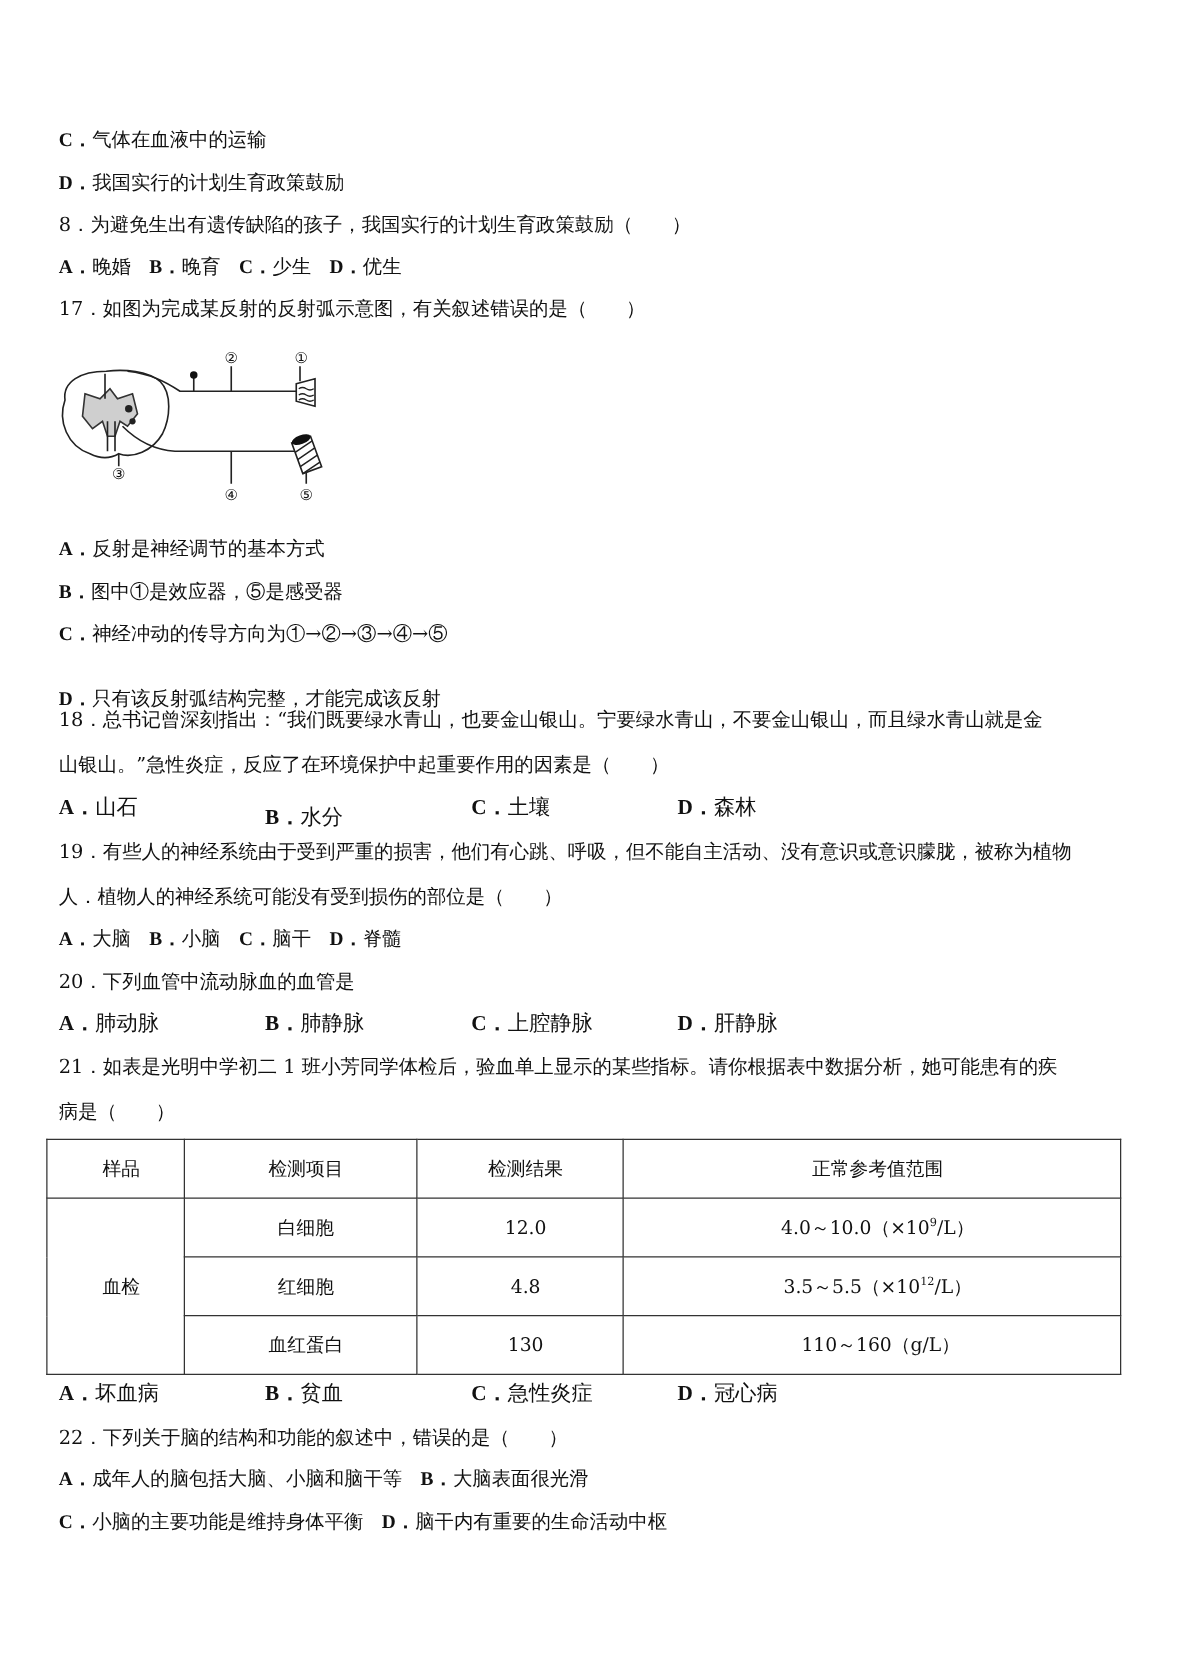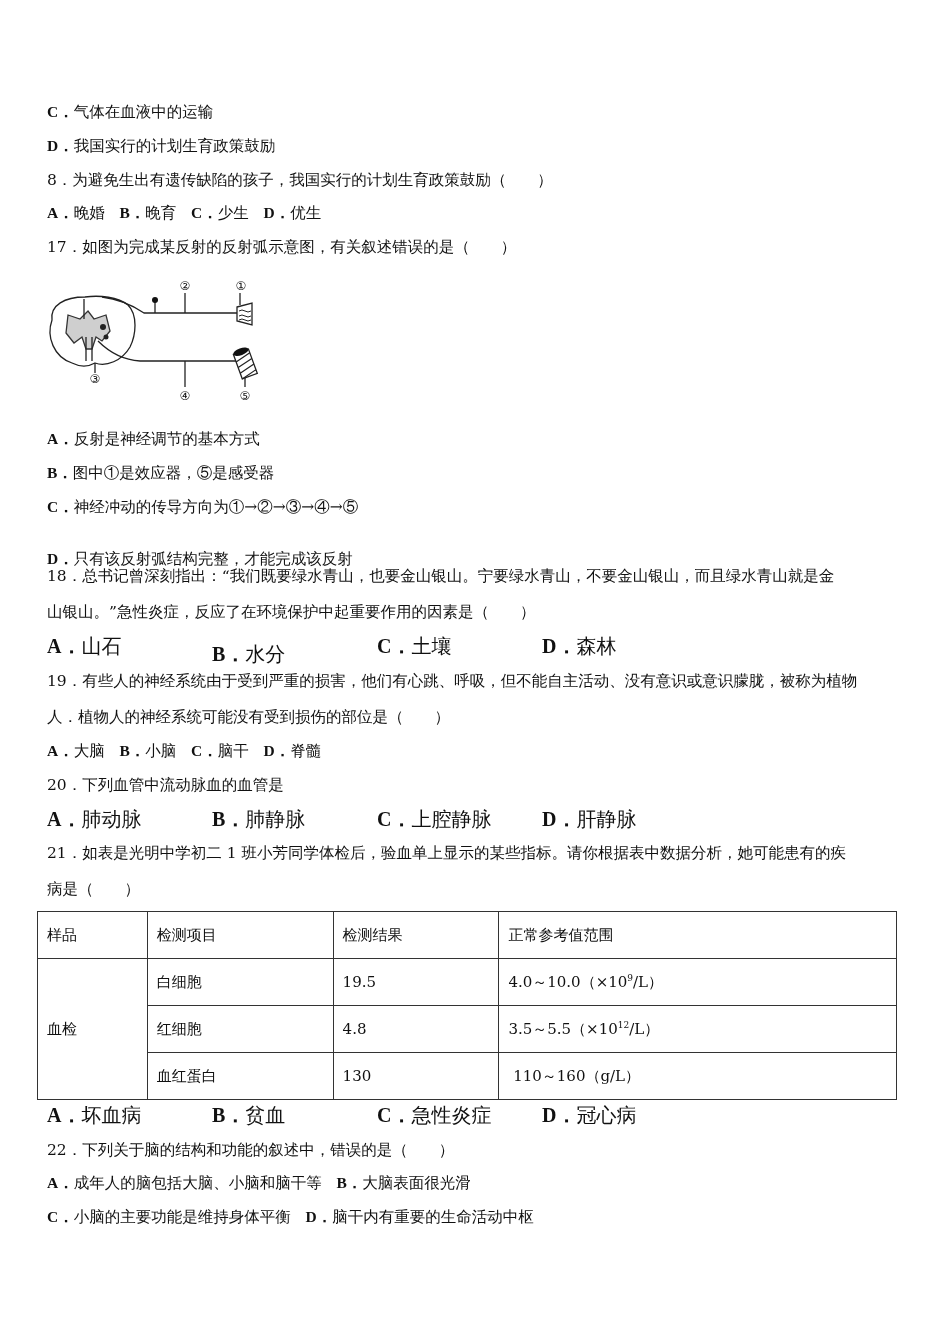--- a/index.html
+++ b/index.html
@@ -1,23 +1,23 @@
 <!DOCTYPE html>
 <html><head>
 <meta charset="utf-8">
 <style>
   html, body { margin:0; padding:0; background:#ffffff; }
   body { width:950px; height:1344px; position:relative; overflow:hidden;
          font-family:"DejaVu Serif", "Liberation Serif", serif; color:#111; }
   .line { position:absolute; left:47px; font-size:15.5px; line-height:20px; white-space:nowrap; }
   .b { font-weight:bold; font-family:"Liberation Serif", "DejaVu Serif", serif; }
-  .opt { position:absolute; font-size:20px; line-height:20px; white-space:nowrap;text-align:right; }
+  .opt { position:absolute; font-size:17px; line-height:20px; white-space:nowrap;text-align:right; }
   .diagram { position:absolute; left:40px; top:275px; width:230px; height:135px; }
   table.lab { position:absolute; left:37px; top:911px; width:860px; border-collapse:collapse;
-              font-size:15px; font-family:"DejaVu Serif", serif; }
+              font-size:15px; font-family:"DejaVu Serif", serif;text-align:center; }
   table.lab td { border:1.5px solid #333; padding:0 0 0 9px; height:46px; vertical-align:middle; }
   sup { font-size:9px; vertical-align:super; line-height:0; }
 </style>
 </head>
 <body>
 
 <div class="line" style="top:102px"><span class="b">C．</span><span>气体在血液中的运输</span></div>
 <div class="line" style="top:136px"><span class="b">D．</span><span>我国实行的计划生育政策鼓励</span></div>
 
 <div class="line" style="top:170px">8．为避免生出有遗传缺陷的孩子，我国实行的计划生育政策鼓励（　　）</div>
@@ -113,21 +113,21 @@
   <tbody>
       <tr>
     <td>样品</td>
     <td>检测项目</td>
     <td>检测结果</td>
     <td>正常参考值范围</td>
   </tr>
   <tr>
     <td rowspan="3">血检</td>
     <td>白细胞</td>
-    <td>19.5</td>
+    <td>12.0</td>
     <td><span>4.0～10.0（×10</span><sup>9</sup><span>/L）</span></td>
   </tr>
   <tr>
     <td>红细胞</td>
     <td>4.8</td>
     <td><span>3.5～5.5（×10</span><sup>12</sup><span>/L）</span></td>
   </tr>
   <tr>
     <td>血红蛋白</td>
     <td>130</td>

